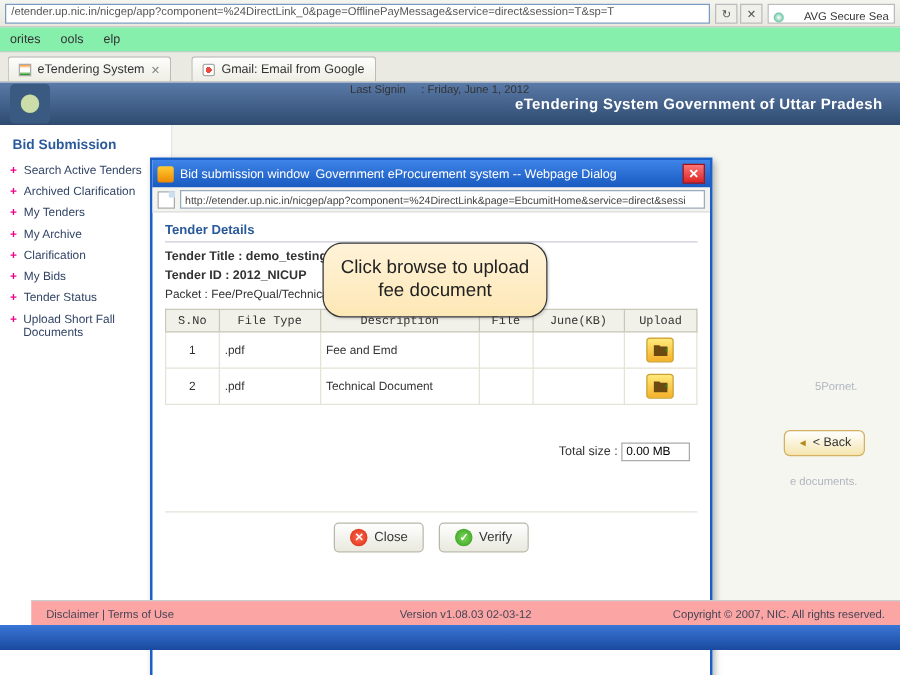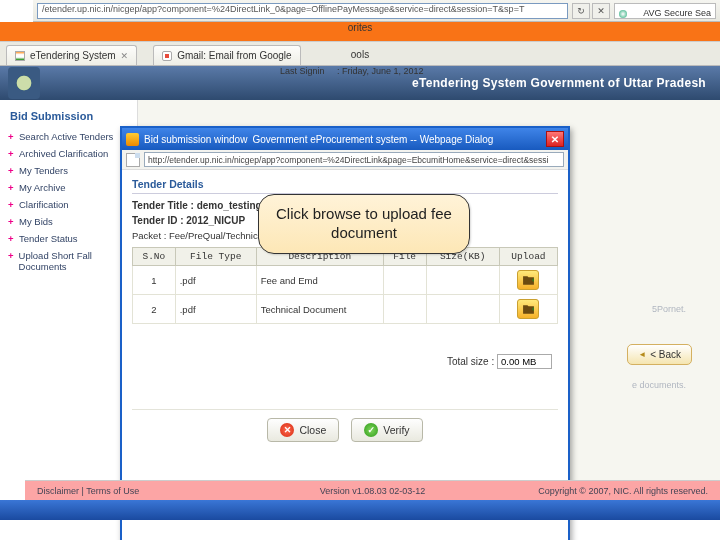--- a/index.html
+++ b/index.html
@@ -1,25 +1,25 @@
 <!DOCTYPE html>
 <html><head>
 <meta charset="utf-8">
 <style>
   * { box-sizing: border-box; margin: 0; padding: 0; font-family: Tahoma, Arial, sans-serif; }
   body { width: 720px; height: 540px; background: #fff; overflow: hidden; position: relative; font-size: 10px; }
 
-  .addr-bar { height: 22px; background: linear-gradient(#f5f5f0,#e8e8e0); border-bottom: 1px solid #bbb; display: flex; align-items: center; padding: 0 4px; gap: 4px; margin-left: 33px; }
+  .addr-bar { height: 22px; background: linear-gradient(#f5f5f0,#e8e8e0); border-bottom: 1px solid #bbb; display: flex; align-items: center; padding: 0 4px; gap: 4px; }
   .addr-input { flex: 1; height: 16px; background: #fff; border: 1px solid #7a9ac0; font-size: 9px; padding: 0 4px; color: #555; overflow: hidden; white-space: nowrap; }
   .addr-btns { display: flex; gap: 2px; }
   .ab { width: 18px; height: 16px; background: #f0f0eb; border: 1px solid #bbb; font-size: 9px; display: flex; align-items: center; justify-content: center; color: #555; }
   .avg { height: 16px; background: #fff; border: 1px solid #bbb; font-size: 9px; padding: 0 4px; display: flex; align-items: flex-end; gap: 16px; color: #333; }
   .avg .dot { width: 8px; height: 8px; border-radius: 50%; background: radial-gradient(#fff,#2a7); }
 
-  .menu-bar { height: 20px; background: #f97316; border-bottom: 1px solid #ccc; display: flex; align-items: center; gap: 16px; padding: 0 8px; font-size: 10px; color: #333; flex-direction: column; }
+  .menu-bar { height: 20px; background: #86efac; border-bottom: 1px solid #ccc; display: flex; align-items: center; gap: 16px; padding: 0 8px; font-size: 10px; color: #333; }
 
   .tabs-row { height: 24px; background: #eaeae2; border-bottom: 1px solid #bbb; display: flex; align-items: flex-end; padding: 0 6px; gap: 16px; }
   .tab { height: 20px; background: linear-gradient(#fdfdfb,#eeeee6); border: 1px solid #bbb; border-bottom: none; border-radius: 3px 3px 0 0; padding: 0 8px; display: flex; align-items: center; gap: 5px; font-size: 10px; color: #333; }
   .tab .x { color: #888; font-size: 9px; }
   .tab .fav { width: 10px; height: 10px; }
   .fav-in { background: linear-gradient(#ff9933,#fff 33%,#fff 66%,#138808); border:1px solid #aaa; }
   .fav-gm { background: radial-gradient(#e74c3c 40%,#fff 42%); border:1px solid #aaa; border-radius:2px; }
 
   .page { position: relative; height: 454px; background: #fff; }
 
@@ -71,21 +71,21 @@
   .totsize { text-align:right; font-size:10px; color:#333; margin-top:30px; padding-right:6px;}
   .totsize input{ width:55px; height:15px; border:1px solid #aaa; font-size:9.5px; text-align:left; padding:0 3px;}
 
   .dlg-btns { display:flex; justify-content:center; gap:12px; padding:8px 0 6px; border-top:1px solid #e4e4da; margin-top:40px;}
   .btn { background: linear-gradient(#fefefe,#e9e9df); border:1px solid #b8b8a8; border-radius:4px; padding:4px 12px; font-size:10.5px; color:#333; display:flex; align-items:center; gap:5px;}
   .btn .ic { width:14px; height:14px; border-radius:50%; display:flex; align-items:center; justify-content:center; color:#fff; font-size:9px; font-weight:bold;}
   .ic.red{ background:radial-gradient(#ff6a50,#d62a10);} 
   .ic.green{ background:radial-gradient(#7ed65a,#2e9a1a);}
 
   
-  .callout { position:absolute; left:258px; top:128px; width:212px; background: linear-gradient(#fff3d8,#fde7b6); border:1.5px solid #333; border-radius:16px; padding:10px 12px; font-family: Arial; font-size:15px; color:#222; text-align:center; line-height:1.25; z-index:50; box-shadow:1px 1px 2px rgba(0,0,0,.15);}
+  .callout { position:absolute; left:258px; top:128px; width:180px; background: linear-gradient(#fff3d8,#fde7b6); border:1.5px solid #333; border-radius:16px; padding:10px 12px; font-family: Arial; font-size:15px; color:#222; text-align:center; line-height:1.25; z-index:50; box-shadow:1px 1px 2px rgba(0,0,0,.15);}
 </style>
 </head>
 <body>
 
 <div class="addr-bar">
   <div class="addr-input">/etender.up.nic.in/nicgep/app?component=%24DirectLink_0&amp;page=OfflinePayMessage&amp;service=direct&amp;session=T&amp;sp=T</div>
   <div class="addr-btns">
     <div class="ab">↻</div>
     <div class="ab">✕</div>
   </div>
@@ -188,21 +188,21 @@
       <div class="td-row"><b>Tender ID :</b> <b>2012_NICUP</b></div>
       <div class="packet">Packet : Fee/PreQual/Technical</div>
 
       <table class="tbl">
         <tbody>
             <tr>
           <th>S.No</th>
           <th>File Type</th>
           <th>Description</th>
           <th>File</th>
-          <th>Size(KB)</th>
+          <th>June(KB)</th>
           <th>Upload</th>
         </tr>
         <tr>
           <td>1</td>
           <td class="l">.pdf</td>
           <td class="l">Fee and Emd</td>
           <td></td>
           <td></td>
           <td><span class="browse">
                   <svg viewBox="0 0 24 24">

